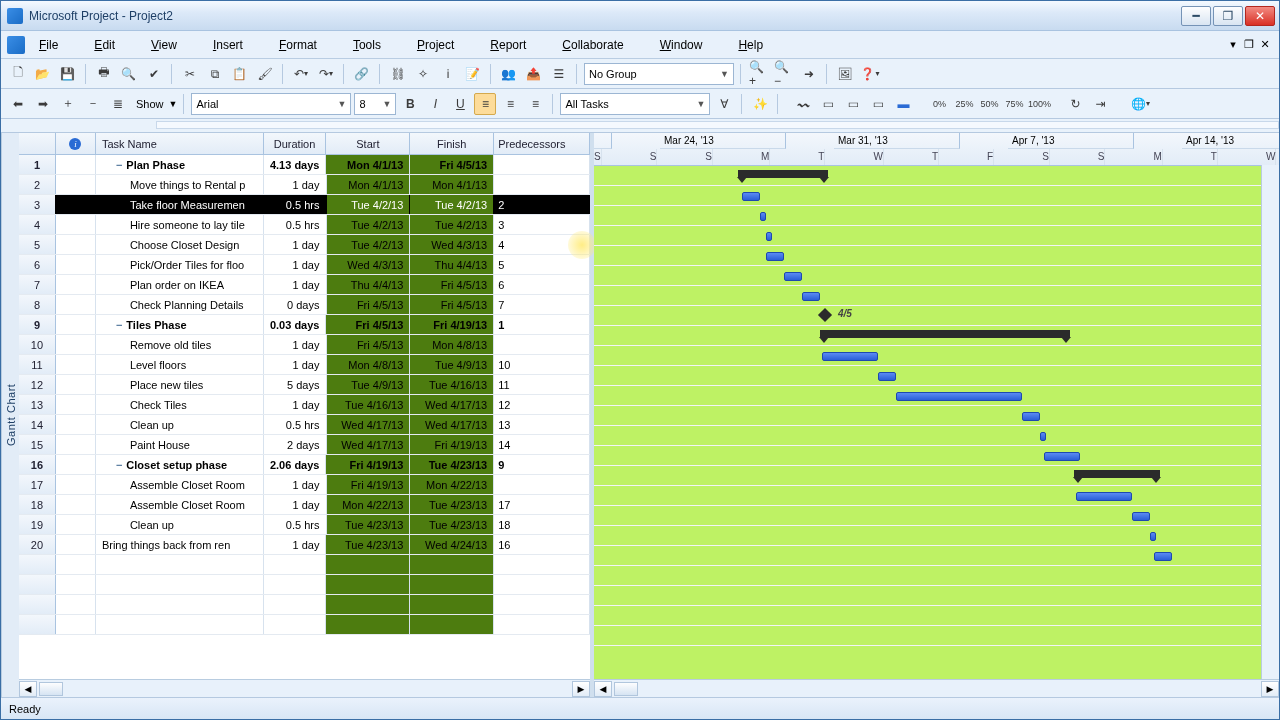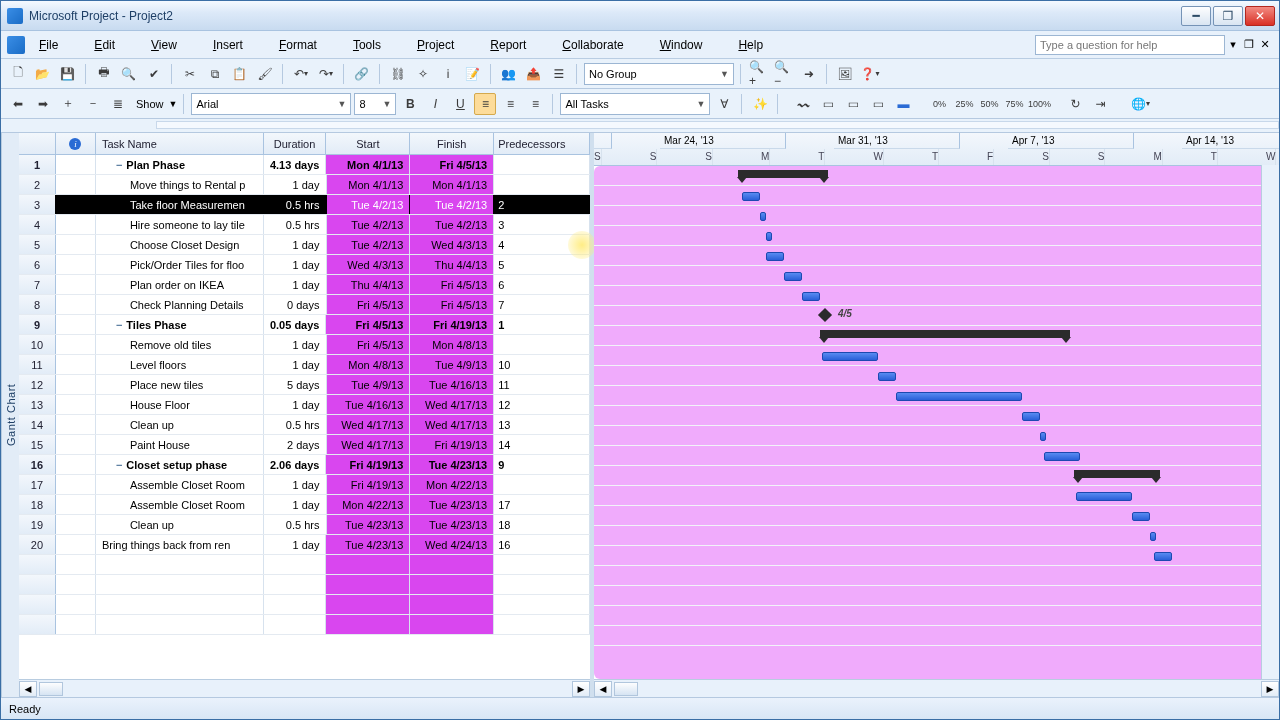--- a/index.html
+++ b/index.html
@@ -41,30 +41,30 @@
 .c-info{ width:40px; justify-content:center;}
 .c-task{ width:168px; padding-left:6px;}
 .c-dur{ width:63px; justify-content:flex-end; padding-right:6px;}
 .c-start{ width:84px; justify-content:flex-end; padding-right:6px;}
 .c-fin{ width:84px; justify-content:flex-end; padding-right:6px;}
 .c-pred{ width:96px; padding-left:4px;}
 .indent0{ padding-left:6px;}
 .indent1{ padding-left:34px;}
 .indent-sum{ padding-left:20px;}
 .expander{ color:#5a7da0; margin-right:4px; font-weight:bold;}
-.shade-col{ background:#d946ef;}
+.shade-col{ background:#4d7c0f;}
 .hscroll{ height:18px; background:#e8f1fb; border-top:1px solid #b8cce0; display:flex; align-items:center;}
 .hscroll .arrow{ width:18px; height:16px; border:1px solid #b1c6dd; background:linear-gradient(#fff,#e2ecf7); display:flex; align-items:center; justify-content:center; font-size:9px;}
 .hscroll .thumb{ width:24px; height:14px; background:linear-gradient(#fdfdfe,#d6e4f3); border:1px solid #b1c6dd; margin-left:2px;}
 .hscroll .track{ flex:1;}
 .timeline-head{ border-bottom:1px solid #a9c3e0; background:linear-gradient(#f3f7fc,#e2ecf7);}
 .tl-row{ display:flex; height:16px;gap:48px;}
 .tl-week{ border-right:1px solid #a9c3e0; border-bottom:1px solid #c9d9ea; font-size:10px; padding-left:4px; display:flex; align-items:center; flex:0 0 126px; }
 .tl-day{ width:18px; border-right:1px solid #d7e2ee; text-align:center; font-size:10px; color:#445; line-height:16px;}
-.gantt-body{ flex:1; position:relative; background:#f0abfc; overflow:hidden;border-radius:6px;}
+.gantt-body{ flex:1; position:relative; background:#bef264; overflow:hidden;}
 .grow{ height:20px; position:relative; border-bottom:1px solid #f1f4f8;}
 .gbar{ position:absolute; top:6px; height:9px; background:linear-gradient(#5a8bf2,#2a5fd8); border:1px solid #1d49b0; border-radius:2px;}
 .gsum{ position:absolute; top:4px; height:8px; background:#2b2b2b;}
 .gsum::before, .gsum::after{ content:''; position:absolute; top:7px; width:0;height:0; border-left:5px solid transparent; border-right:5px solid transparent; border-top:6px solid #2b2b2b;}
 .gsum::before{ left:-1px;} .gsum::after{ right:-1px;}
 .gmile{ position:absolute; top:4px; width:10px; height:10px; background:#2b2b2b; transform:rotate(45deg);}
 .glabel{ position:absolute; font-size:10px; font-weight:bold; font-style:italic; color:#444; top:2px;}
 .statusbar{ height:22px; background:linear-gradient(#eaf2fc,#d8e6f5); border-top:1px solid #b5c9e0; display:flex; align-items:center; padding:0 8px; font-size:11px;}
 .cursor-highlight{ position:absolute; width:28px; height:28px; border-radius:50%; background:radial-gradient(rgba(255,235,120,0.9),rgba(255,235,120,0)); pointer-events:none;}
 .rightpane .vscroll{ position:absolute; right:0; top:32px; bottom:18px; width:18px; background:#e8f1fb; border-left:1px solid #b8cce0;}
@@ -93,21 +93,20 @@
         <span class="mitem"><u>I</u>nsert</span>
         <span class="mitem"><u>F</u>ormat</span>
         <span class="mitem"><u>T</u>ools</span>
         <span class="mitem"><u>P</u>roject</span>
         <span class="mitem"><u>R</u>eport</span>
         <span class="mitem"><u>C</u>ollaborate</span>
         <span class="mitem"><u>W</u>indow</span>
         <span class="mitem"><u>H</u>elp</span>
       </div>
     <div class="helpbox">
-      <input value="Type a question for help" style="">
       <span style="width:16px;text-align:center;">▾</span>
       <span style="width:16px;text-align:center;">❐</span>
       <span style="width:16px;text-align:center;">✕</span>
     </div>
   </div>
 
   <div class="toolbar">
     <div class="tb">🗋</div>
     <div class="tb">📂</div>
     <div class="tb">💾</div>
@@ -313,21 +312,21 @@
             <div class="cell c-fin shade-col">Fri 4/5/13</div>
             <div class="cell c-pred">7</div>
           </div>
           <div class="row bold">
             <div class="cell c-id">9</div>
             <div class="cell c-info"></div>
             <div class="cell c-task indent-sum">
               <span class="expander">−</span>
               <span>Tiles Phase</span>
             </div>
-            <div class="cell c-dur">0.05 days</div>
+            <div class="cell c-dur">0.03 days</div>
             <div class="cell c-start shade-col">Fri 4/5/13</div>
             <div class="cell c-fin shade-col">Fri 4/19/13</div>
             <div class="cell c-pred">1</div>
           </div>
           <div class="row">
             <div class="cell c-id">10</div>
             <div class="cell c-info"></div>
             <div class="cell c-task indent1">
               <span>Remove old tiles</span>
             </div>
@@ -355,21 +354,21 @@
             </div>
             <div class="cell c-dur">5 days</div>
             <div class="cell c-start shade-col">Tue 4/9/13</div>
             <div class="cell c-fin shade-col">Tue 4/16/13</div>
             <div class="cell c-pred">11</div>
           </div>
           <div class="row">
             <div class="cell c-id">13</div>
             <div class="cell c-info"></div>
             <div class="cell c-task indent1">
-              <span>House Floor</span>
+              <span>Check Tiles</span>
             </div>
             <div class="cell c-dur">1 day</div>
             <div class="cell c-start shade-col">Tue 4/16/13</div>
             <div class="cell c-fin shade-col">Wed 4/17/13</div>
             <div class="cell c-pred">12</div>
           </div>
           <div class="row">
             <div class="cell c-id">14</div>
             <div class="cell c-info"></div>
             <div class="cell c-task indent1">

